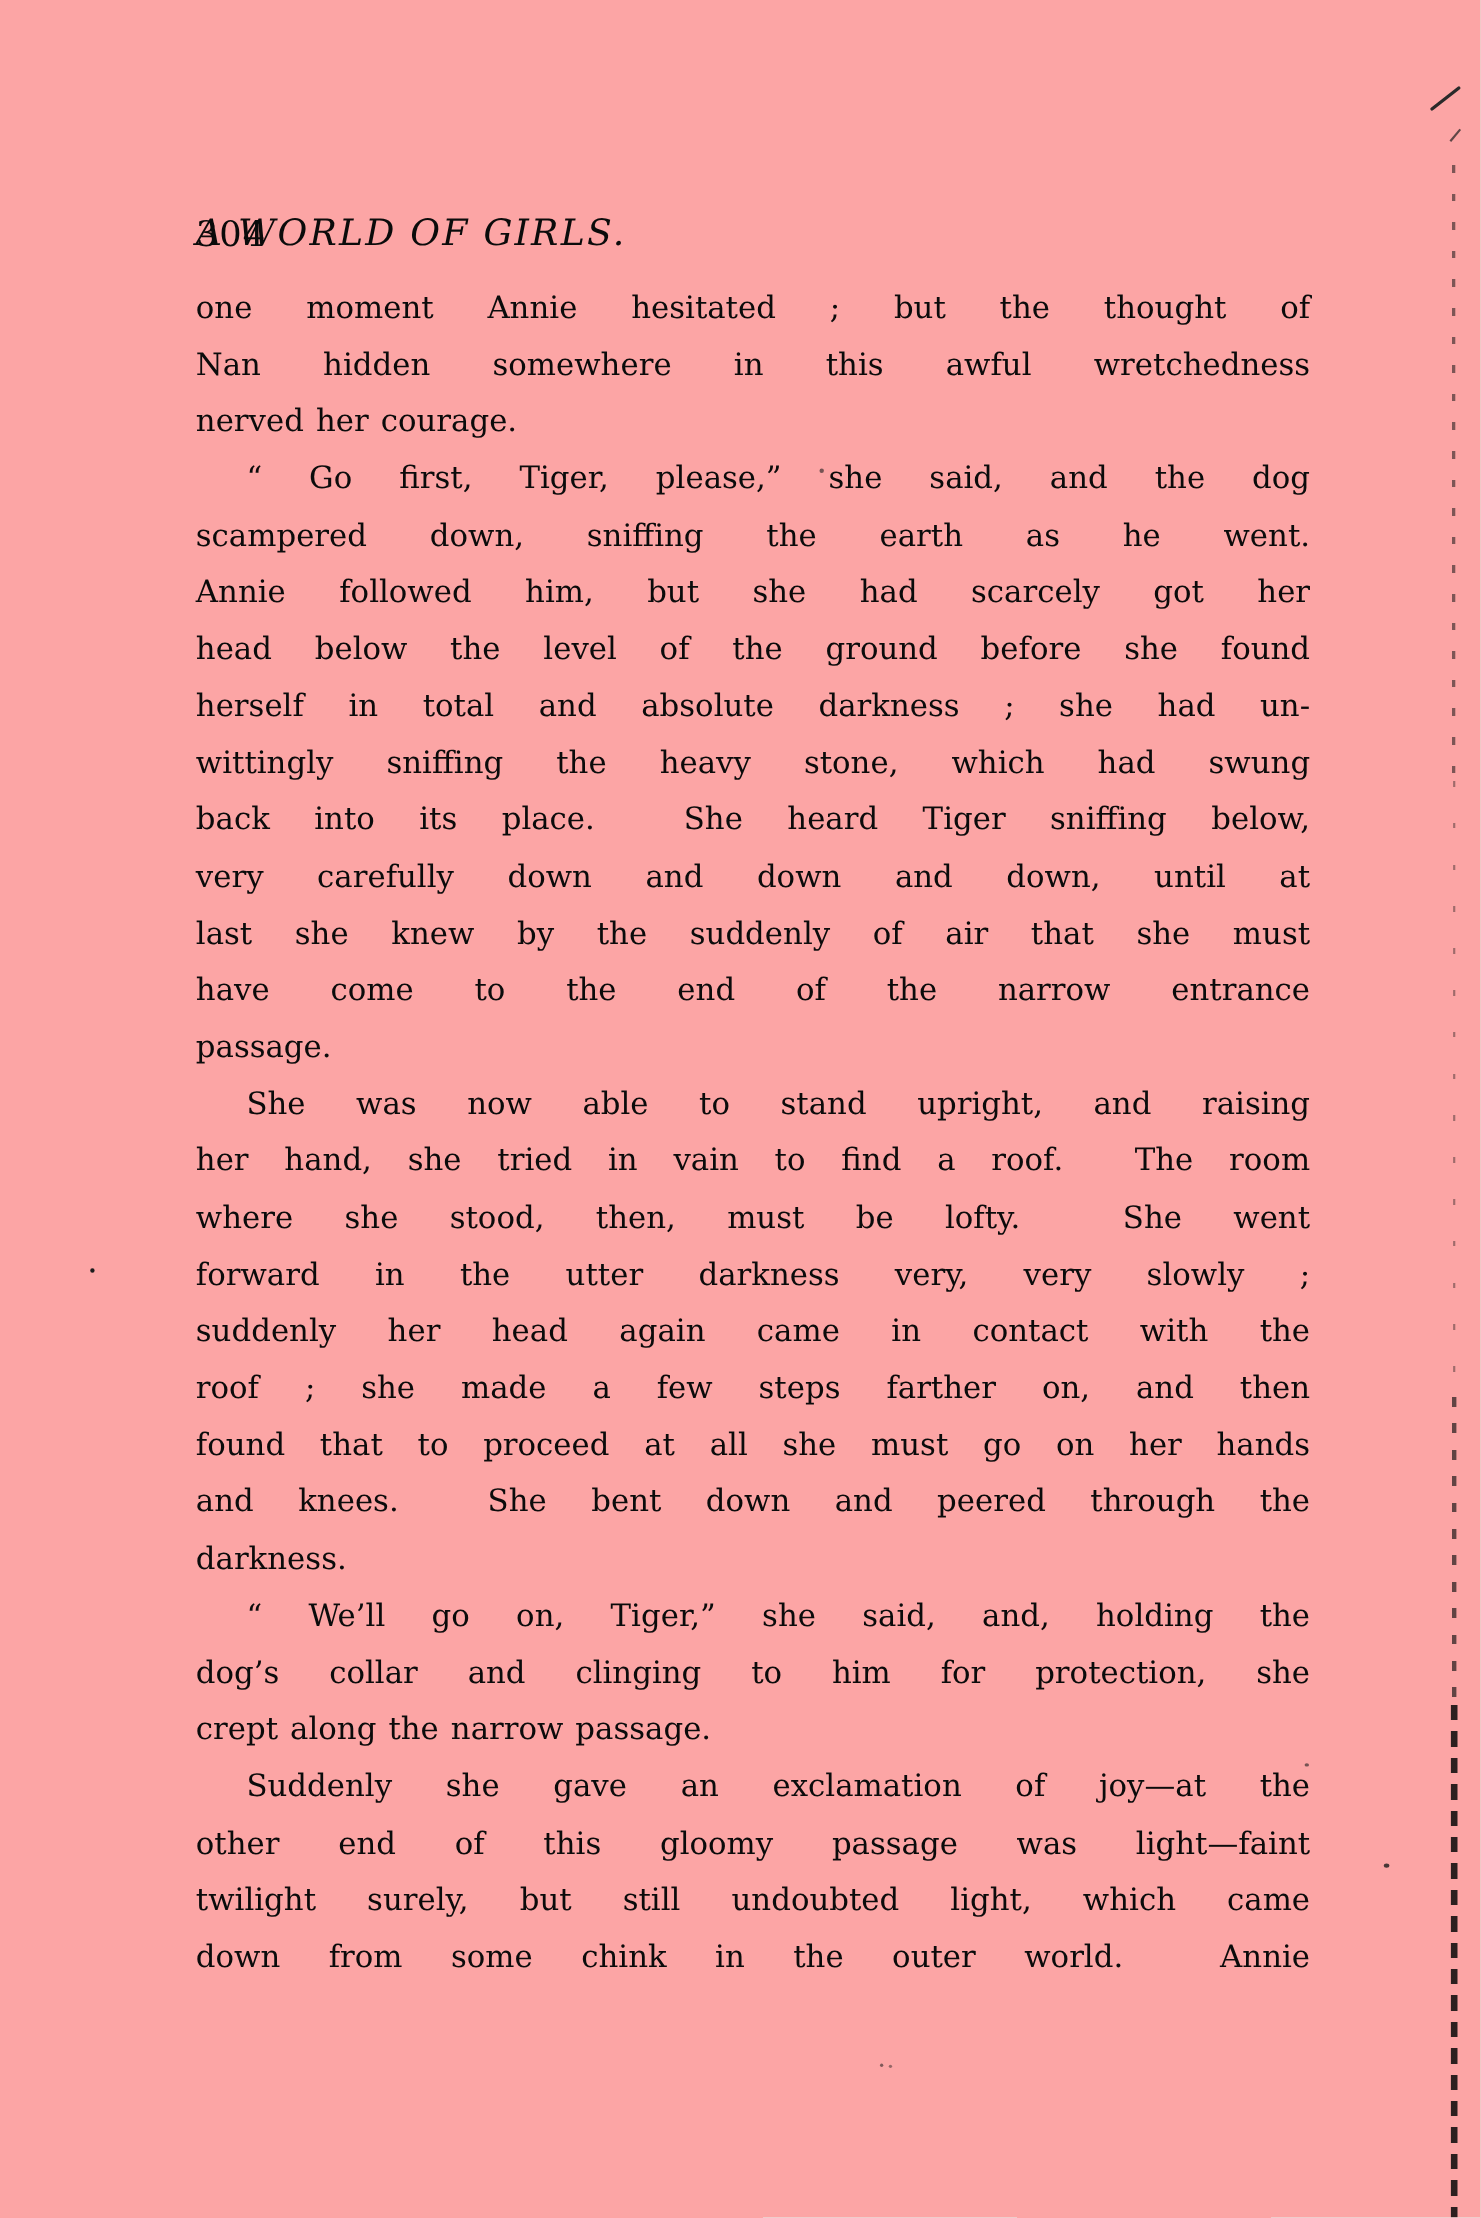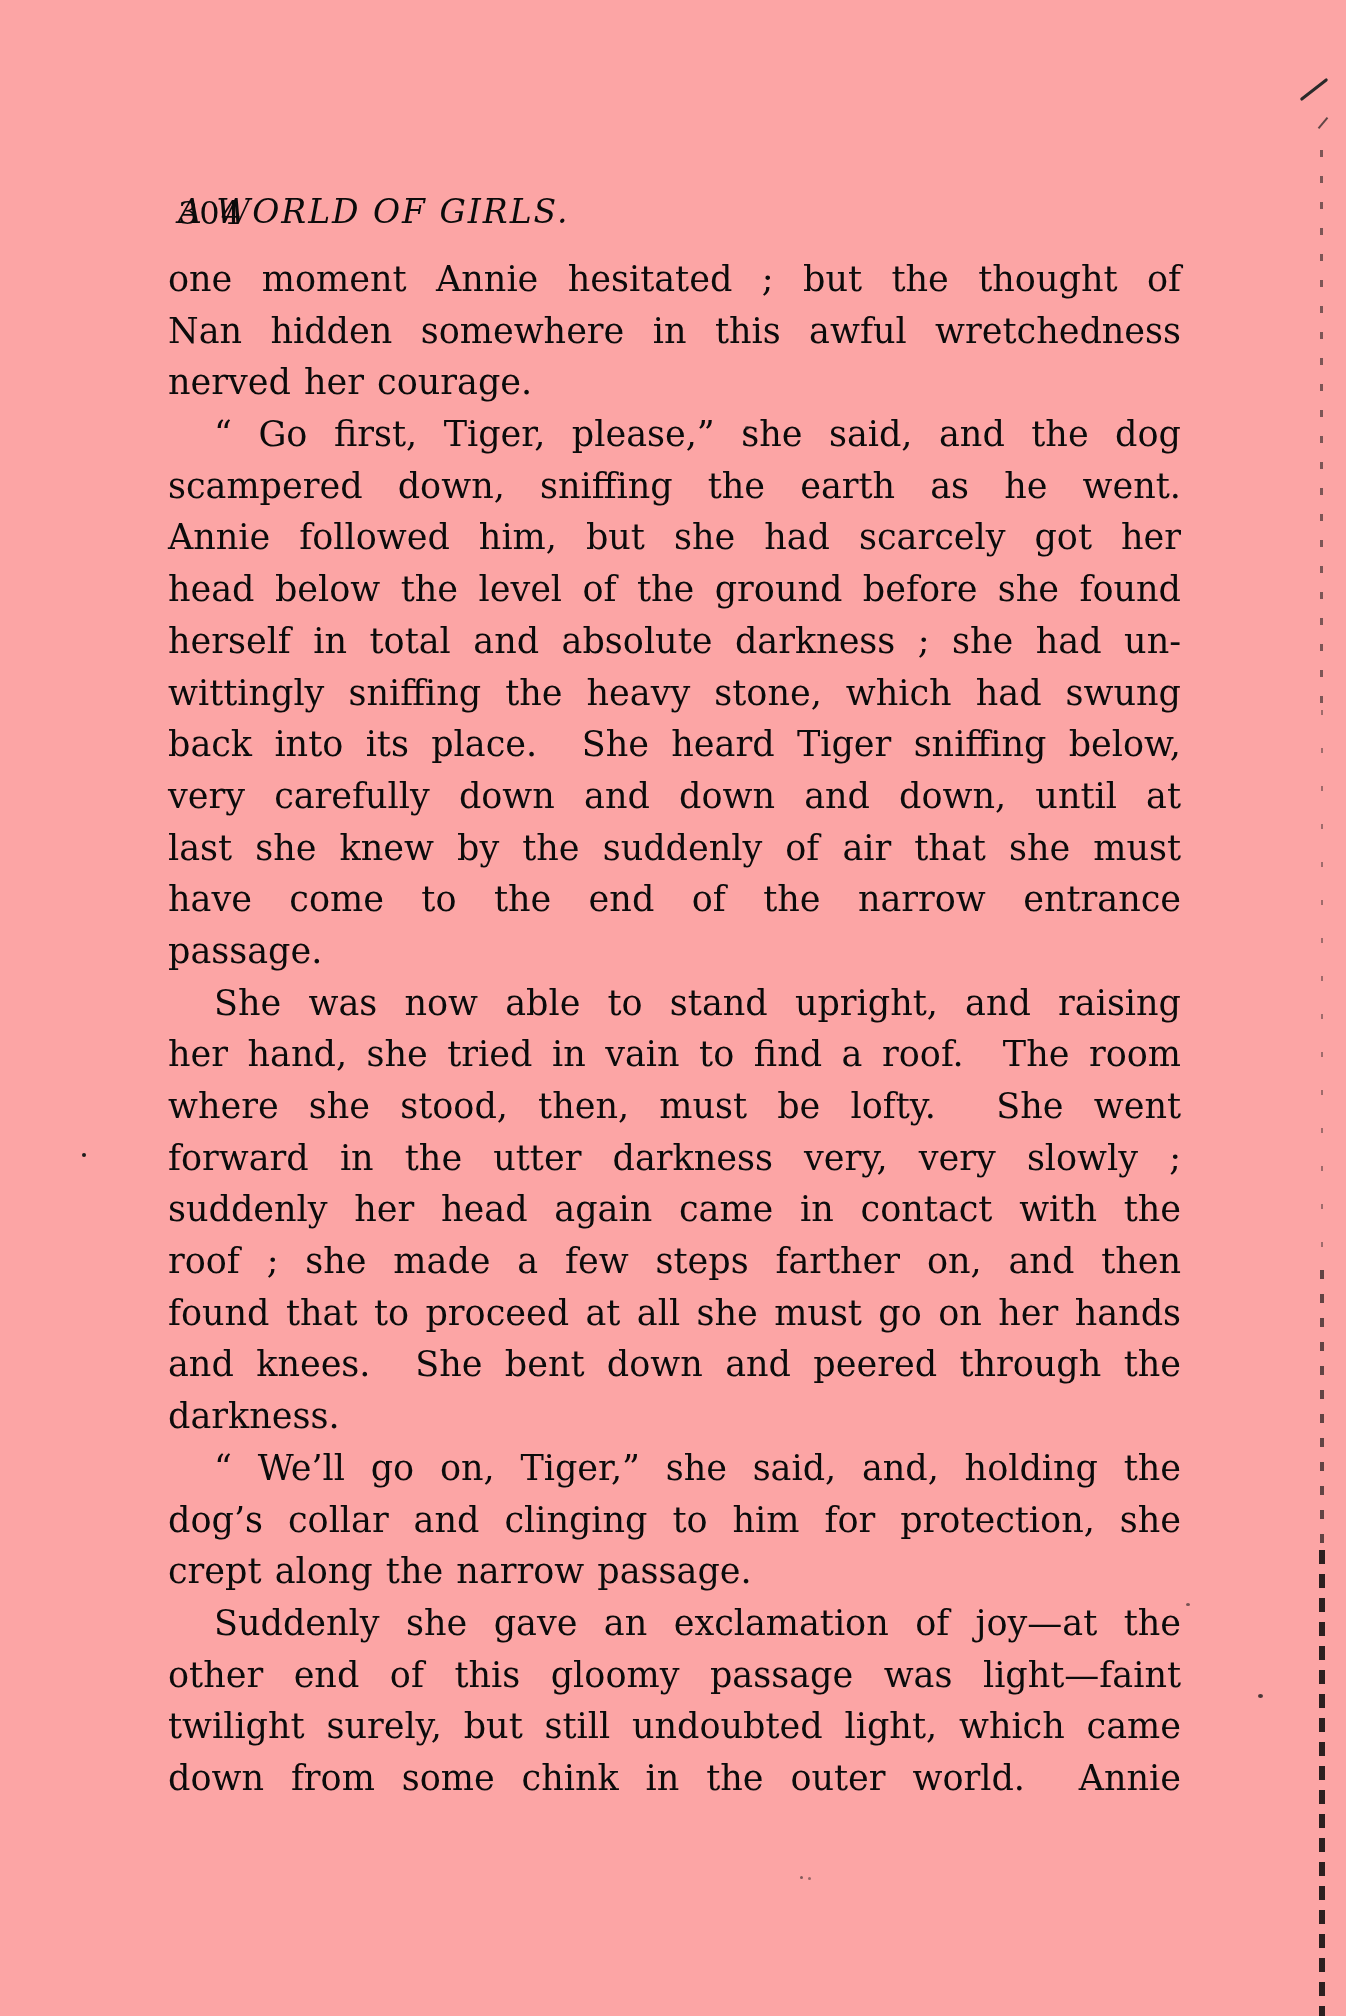--- a/index.html
+++ b/index.html
@@ -22,22 +22,22 @@
   .running-title{
     position:absolute;left:0;right:0;top:0;
     text-align:left;
     font-style:italic;
     font-size:33px;
     letter-spacing:2px;
     white-space:nowrap;
   }
   .body-text{
     position:absolute;
-    left:168px;top:254px;width:1013px;
-    font-size:35px;
+    left:178px;top:254px;width:1013px;
+    font-size:28px;
     line-height:51.7px;
     word-spacing:2px;
   }
   .line{
     height:51.7px;
     white-space:nowrap;
     overflow:visible;
   }
   .line.just{
     text-align:justify;

